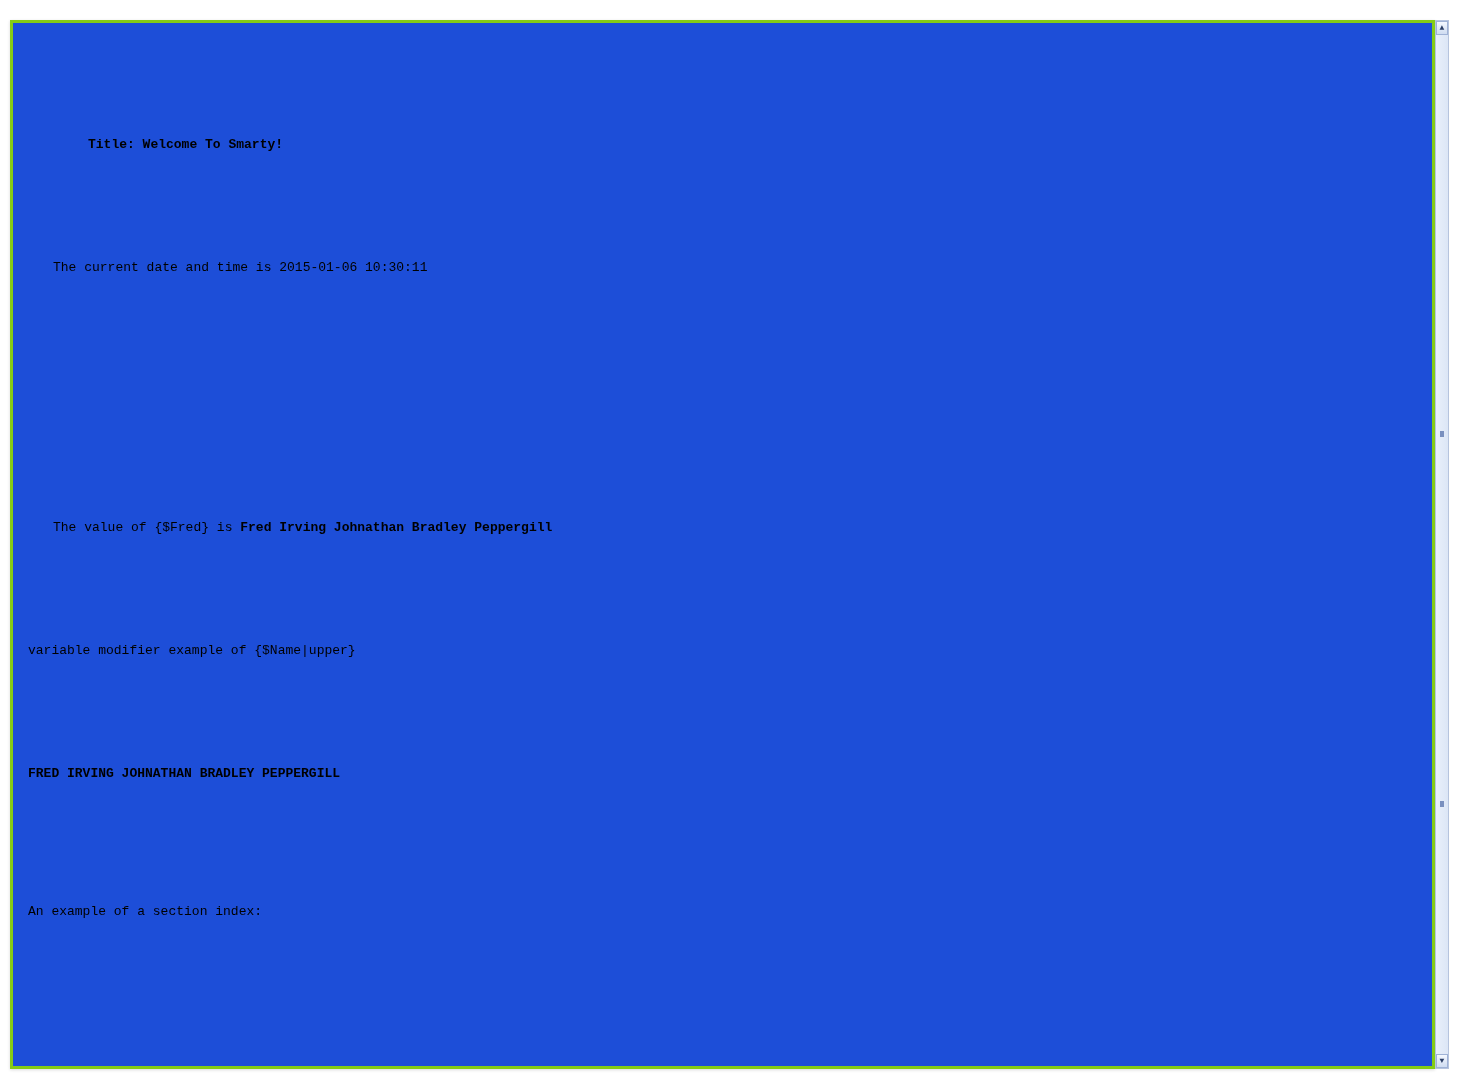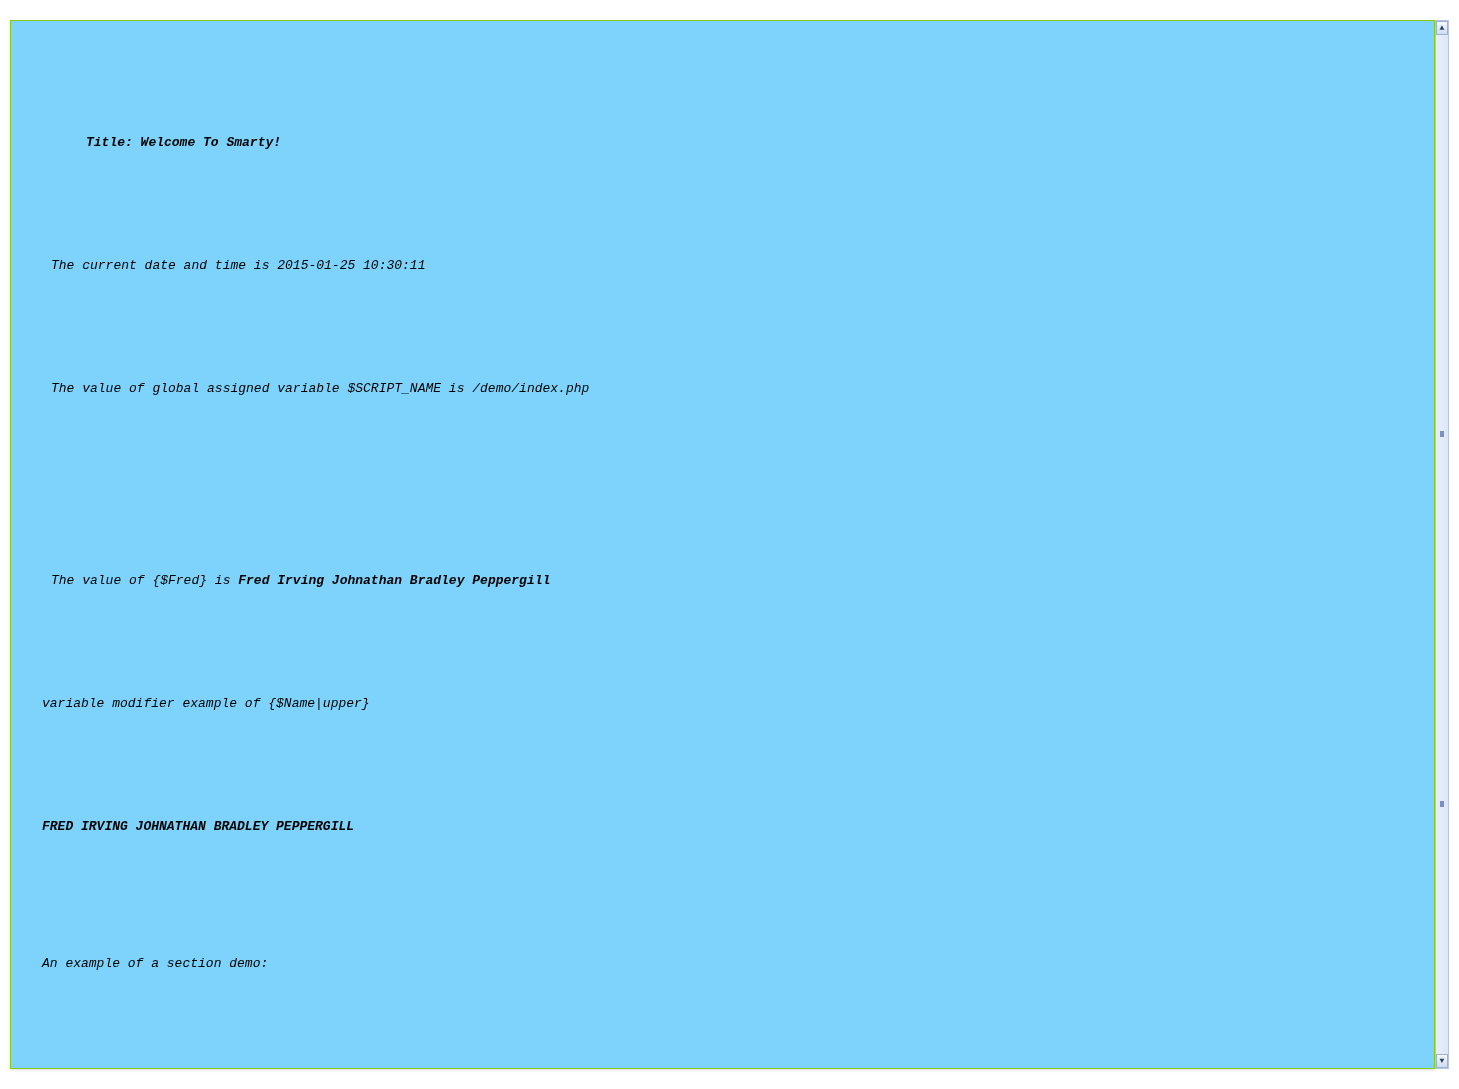--- a/index.html
+++ b/index.html
@@ -18,26 +18,25 @@
     box-sizing: border-box;
     overflow: hidden;
     background: #fff;
   }
   .scroll-pane {
     position: absolute;
     left: 10px;
     right: 24px;
     top: 20px;
     bottom: 20px;
-    border: 1px solid #84cc16;
+    border: 3px solid #84cc16;
     box-shadow: 0 1px 3px rgba(0,0,0,0.15);
     box-sizing: border-box;
     padding: 40px 0 20px 0;
-    background: #7dd3fc;
-    font-style: italic;
+    background: #1d4ed8;
   }
   
   .scrollbar-v {
     position: absolute;
     right: 10px;
     top: 20px;
     bottom: 20px;
     width: 14px;
     background: linear-gradient(to right, #e9f0fb, #dce6f6);
     border: 1px solid #b6c4de;
@@ -65,58 +64,57 @@
     width: 4px;
     height: 6px;
     background: #7a90bf;
   }
 
   .content {
     white-space: pre;
     line-height: 1.4;
     font-family: "SimSun", "NSimSun", "Courier New", monospace;
   }
-  .pad-l1 { padding-left: 31px; }
+  .pad-l1 { padding-left: 15px; }
   .pad-l2 { padding-left: 40px; }
   .pad-l-title { padding-left: 75px; }
 
   .bold { font-weight: bold; }
   .gap { height: 14px; }
   .gap2 { height: 28px; }
 </style>
 </head>
 <body>
 
 <div class="viewport">
 
   <div class="scroll-pane">
     <div class="content">
 
       
       <div class="pad-l-title bold"><span>Title: </span><span>Welcome To Smarty!</span></div>
       <div class="gap"></div>
 
-      <div class="pad-l2">The current date and time is 2015-01-25 10:30:11</div>
+      <div class="pad-l2">The current date and time is 2015-01-06 10:30:11</div>
       <div class="gap"></div>
 
-      <div class="pad-l2">The value of global assigned variable $SCRIPT_NAME is /demo/index.php</div>
       <div class="gap"></div>
 
       <div class="gap"></div>
 
       <div class="pad-l2"><span>The value of {$Fred} is </span><span class="bold">Fred Irving Johnathan Bradley Peppergill</span></div>
       <div class="gap"></div>
 
       <div class="pad-l1">variable modifier example of {$Name|upper}</div>
       <div class="gap"></div>
 
       <div class="pad-l1 bold">FRED IRVING JOHNATHAN BRADLEY PEPPERGILL</div>
       <div class="gap2"></div>
 
-      <div class="pad-l1">An example of a section demo:</div>
+      <div class="pad-l1">An example of a section index:</div>
       <div class="gap"></div>
 
       
       
       
       
       
 
       
       

